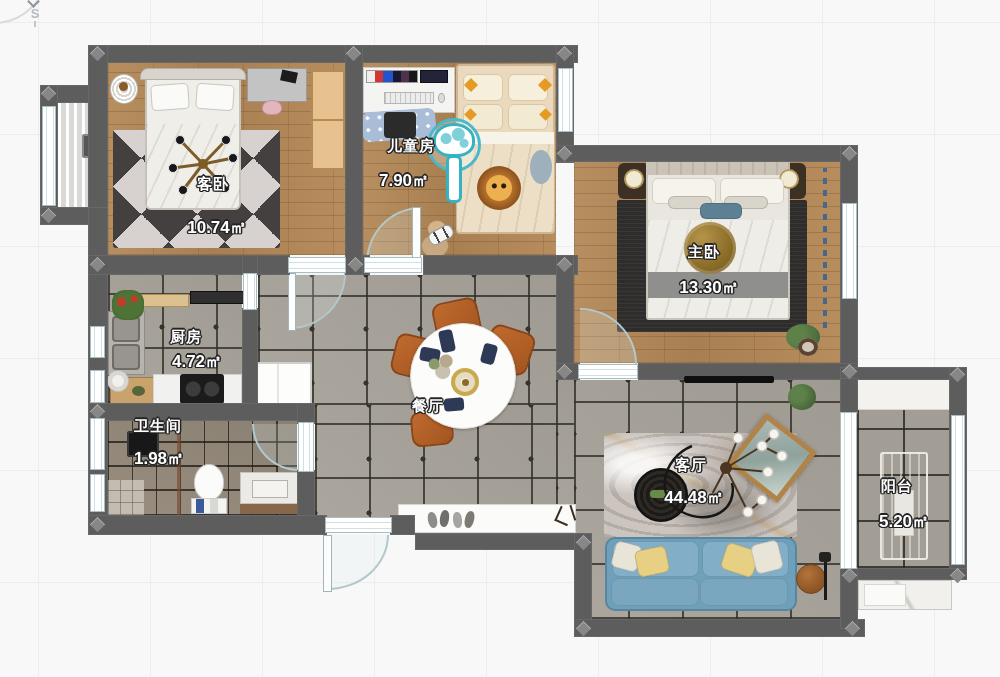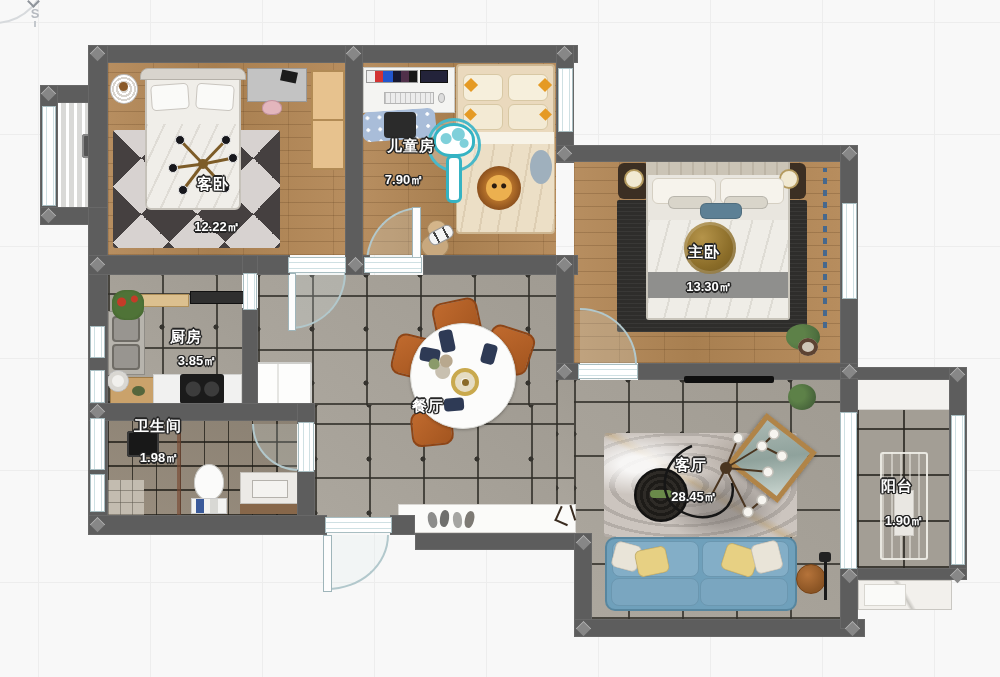--- a/index.html
+++ b/index.html
@@ -30,21 +30,21 @@
     border:1px solid #a9bec2;z-index:45;}
   .thr-h{background:linear-gradient(180deg,#fff 0 4px,#cfe0e3 4px 5px,#fff 5px 10px,#cfe0e3 10px 11px,#fff 11px);
     border:1px solid #a9bec2;z-index:45;}
   .thr-v{background:linear-gradient(90deg,#fff 0 4px,#cfe0e3 4px 5px,#fff 5px 10px,#cfe0e3 10px 11px,#fff 11px);
     border:1px solid #a9bec2;z-index:45;}
   .arc{border:2px solid #b2c8cc;background:rgba(225,238,238,.22);z-index:30;}
   .leaf{background:#fdfdfd;border:1px solid #9fb5ba;z-index:31;}
   .lbl{color:#fff;font-weight:700;white-space:nowrap;transform:translate(-50%,-50%);z-index:60;
     text-shadow:-1.5px 0 #242424,1.5px 0 #242424,0 -1.5px #242424,0 1.5px #242424,-1px -1px #242424,1px 1px #242424,-1px 1px #242424,1px -1px #242424;}
   .rname{font-size:15px;letter-spacing:1px;}
-  .rarea{font-size:13px;}
+  .rarea{font-size:17px;}
   .fur{z-index:10;}
   .dchair{background:linear-gradient(135deg,#c06a2e,#a3551f);border:2px solid #8d4517;border-radius:10px;z-index:12;}
   .pillow{border-radius:6px;border:1px solid rgba(0,0,0,.15);z-index:13;}
 </style>
 </head>
 <body>
 
 <div id="canvas">
 
   <div class="a" style="left:-60px;top:-84px;width:108px;height:108px;border:2.5px solid #d7dadd;border-radius:50%;z-index:5;"></div>
@@ -310,28 +310,28 @@
   <div class="a arc" style="left:252px;top:424px;width:47px;height:47px;border-right:none;border-top:none;border-radius:0 0 0 100%;"></div>
 
   <div class="a thr-h" style="left:578px;top:364px;width:60px;height:15px;"></div>
   <div class="a arc" style="left:580px;top:308px;width:57px;height:56px;border-left:none;border-bottom:none;border-radius:0 100% 0 0;"></div>
 
   <div class="a thr-h" style="left:325px;top:517px;width:67px;height:16px;"></div>
   <div class="a arc" style="left:327px;top:535px;width:62px;height:55px;border-left:none;border-top:none;border-radius:0 0 100% 0;"></div>
   <div class="a leaf" style="left:323px;top:535px;width:9px;height:57px;"></div>
 
   <div class="a lbl rname" style="left:213px;top:184px;">客卧</div>
-  <div class="a lbl rarea" style="left:217px;top:227px;">12.22㎡</div>
+  <div class="a lbl rarea" style="left:217px;top:227px;">10.74㎡</div>
   <div class="a lbl rname" style="left:411px;top:146px;">儿童房</div>
   <div class="a lbl rarea" style="left:404px;top:180px;">7.90㎡</div>
   <div class="a lbl rname" style="left:704px;top:252px;">主卧</div>
   <div class="a lbl rarea" style="left:709px;top:287px;">13.30㎡</div>
   <div class="a lbl rname" style="left:186px;top:337px;">厨房</div>
-  <div class="a lbl rarea" style="left:197px;top:361px;">3.85㎡</div>
+  <div class="a lbl rarea" style="left:197px;top:361px;">4.72㎡</div>
   <div class="a lbl rname" style="left:158px;top:426px;">卫生间</div>
   <div class="a lbl rarea" style="left:159px;top:458px;">1.98㎡</div>
   <div class="a lbl rname" style="left:428px;top:406px;">餐厅</div>
   <div class="a lbl rname" style="left:691px;top:465px;">客厅</div>
-  <div class="a lbl rarea" style="left:694px;top:497px;">28.45㎡</div>
+  <div class="a lbl rarea" style="left:694px;top:497px;">44.48㎡</div>
   <div class="a lbl rname" style="left:897px;top:486px;">阳台</div>
-  <div class="a lbl rarea" style="left:904px;top:521px;">1.90㎡</div>
+  <div class="a lbl rarea" style="left:904px;top:521px;">5.20㎡</div>
 
 </div>
 
 </body></html>

